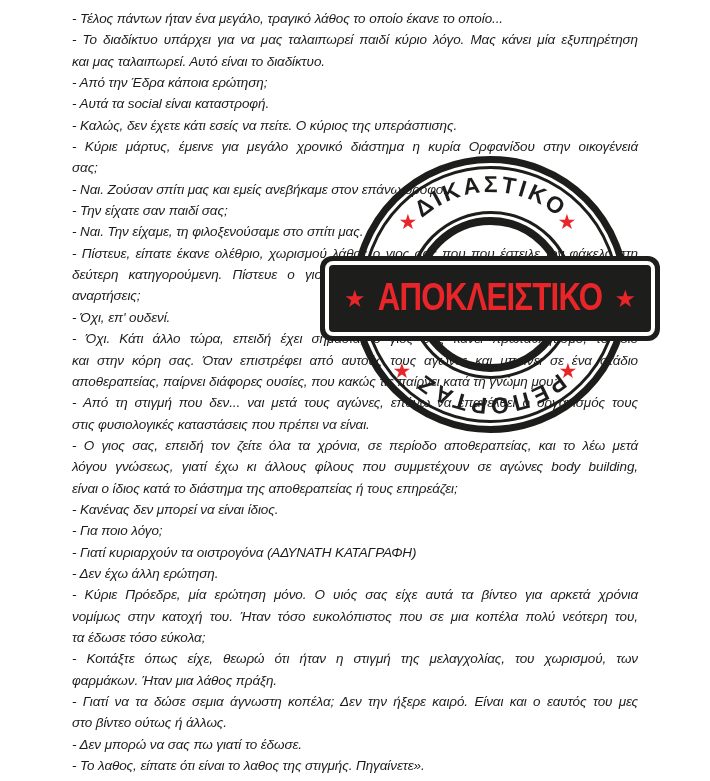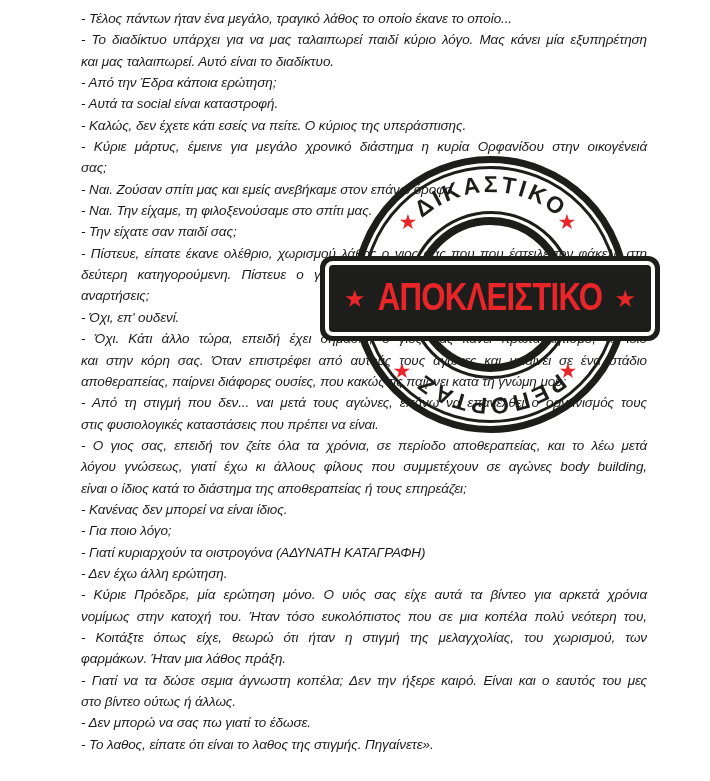--- a/index.html
+++ b/index.html
@@ -6,21 +6,21 @@
   body{
     width:710px;height:781px;
     background:#ffffff;
     font-family:"Liberation Sans","DejaVu Sans",sans-serif;
     overflow:hidden;
   }
   #page{position:relative;width:710px;height:781px;background:#fff;}
 
   
   #transcript{
-    position:absolute;left:81px;top:8px;width:566px;
+    position:absolute;left:72px;top:8px;width:566px;
     font-style:italic;
     font-size:13.5px;
     line-height:21.35px;
     color:#1b1b1b;
     letter-spacing:-0.1px;
     z-index:1;
   }
   .ln{white-space:normal;text-align:left;}
   .ln.j{text-align:justify;text-align-last:justify;}
 
@@ -71,40 +71,41 @@
   <div id="transcript">
       <div class="ln">- Τέλος πάντων ήταν ένα μεγάλο, τραγικό λάθος το οποίο έκανε το οποίο...</div>
       <div class="ln j">- Το διαδίκτυο υπάρχει για να μας ταλαιπωρεί παιδί κύριο λόγο. Μας κάνει μία εξυπηρέτηση</div>
       <div class="ln">και μας ταλαιπωρεί. Αυτό είναι το διαδίκτυο.</div>
       <div class="ln">- Από την Έδρα κάποια ερώτηση;</div>
       <div class="ln">- Αυτά τα social είναι καταστροφή.</div>
       <div class="ln">- Καλώς, δεν έχετε κάτι εσείς να πείτε. Ο κύριος της υπεράσπισης.</div>
       <div class="ln j">- Κύριε μάρτυς, έμεινε για μεγάλο χρονικό διάστημα η κυρία Ορφανίδου στην οικογένειά</div>
       <div class="ln">σας;</div>
       <div class="ln">- Ναι. Ζούσαν σπίτι μας και εμείς ανεβήκαμε στον επάνω όροφο.</div>
+      <div class="ln">- Την είχατε σαν παιδί σας;</div>
       <div class="ln">- Ναι. Την είχαμε, τη φιλοξενούσαμε στο σπίτι μας.</div>
-      <div class="ln">- Την είχατε σαν παιδί σας;</div>
       <div class="ln j">- Πίστευε, είπατε έκανε ολέθριο, χωρισμού λάθος ο γιος σας που που έστειλε τον φάκελο στη</div>
       <div class="ln j">δεύτερη κατηγορούμενη. Πίστευε ο γιος σας ότι θα έκανε η κατηγορούμενη αυτές τις</div>
       <div class="ln">αναρτήσεις;</div>
       <div class="ln">- Όχι, επ' ουδενί.</div>
       <div class="ln j">- Όχι. Κάτι άλλο τώρα, επειδή έχει σημασία, ο γιος σας κάνει πρωταθλητισμό, το ίδιο</div>
       <div class="ln j">και στην κόρη σας. Όταν επιστρέφει από αυτούς τους αγώνες και μπαίνει σε ένα στάδιο</div>
       <div class="ln">αποθεραπείας, παίρνει διάφορες ουσίες, που κακώς τις παίρνει κατά τη γνώμη μου;</div>
       <div class="ln j">- Από τη στιγμή που δεν... ναι μετά τους αγώνες, επάνω να επανέλθει ο οργανισμός τους</div>
       <div class="ln">στις φυσιολογικές καταστάσεις που πρέπει να είναι.</div>
       <div class="ln j">- Ο γιος σας, επειδή τον ζείτε όλα τα χρόνια, σε περίοδο αποθεραπείας, και το λέω μετά</div>
       <div class="ln j">λόγου γνώσεως, γιατί έχω κι άλλους φίλους που συμμετέχουν σε αγώνες body building,</div>
       <div class="ln">είναι ο ίδιος κατά το διάστημα της αποθεραπείας ή τους επηρεάζει;</div>
       <div class="ln">- Κανένας δεν μπορεί να είναι ίδιος.</div>
       <div class="ln">- Για ποιο λόγο;</div>
       <div class="ln">- Γιατί κυριαρχούν τα οιστρογόνα (ΑΔΥΝΑΤΗ ΚΑΤΑΓΡΑΦΗ)</div>
       <div class="ln">- Δεν έχω άλλη ερώτηση.</div>
       <div class="ln j">- Κύριε Πρόεδρε, μία ερώτηση μόνο. Ο υιός σας είχε αυτά τα βίντεο για αρκετά χρόνια</div>
       <div class="ln j">νομίμως στην κατοχή του. Ήταν τόσο ευκολόπιστος που σε μια κοπέλα πολύ νεότερη του,</div>
+      <div class="ln">τα έδωσε τόσο εύκολα;</div>
       <div class="ln j">- Κοιτάξτε όπως είχε, θεωρώ ότι ήταν η στιγμή της μελαγχολίας, του χωρισμού, των</div>
       <div class="ln">φαρμάκων. Ήταν μια λάθος πράξη.</div>
       <div class="ln j">- Γιατί να τα δώσε σεμια άγνωστη κοπέλα; Δεν την ήξερε καιρό. Είναι και ο εαυτός του μες</div>
       <div class="ln">στο βίντεο ούτως ή άλλως.</div>
       <div class="ln">- Δεν μπορώ να σας πω γιατί το έδωσε.</div>
       <div class="ln">- Το λαθος, είπατε ότι είναι το λαθος της στιγμής. Πηγαίνετε».</div>
     </div>
 
   <div class="ring" id="ring-outer"></div>
   <div class="ring" id="ring-2"></div>

